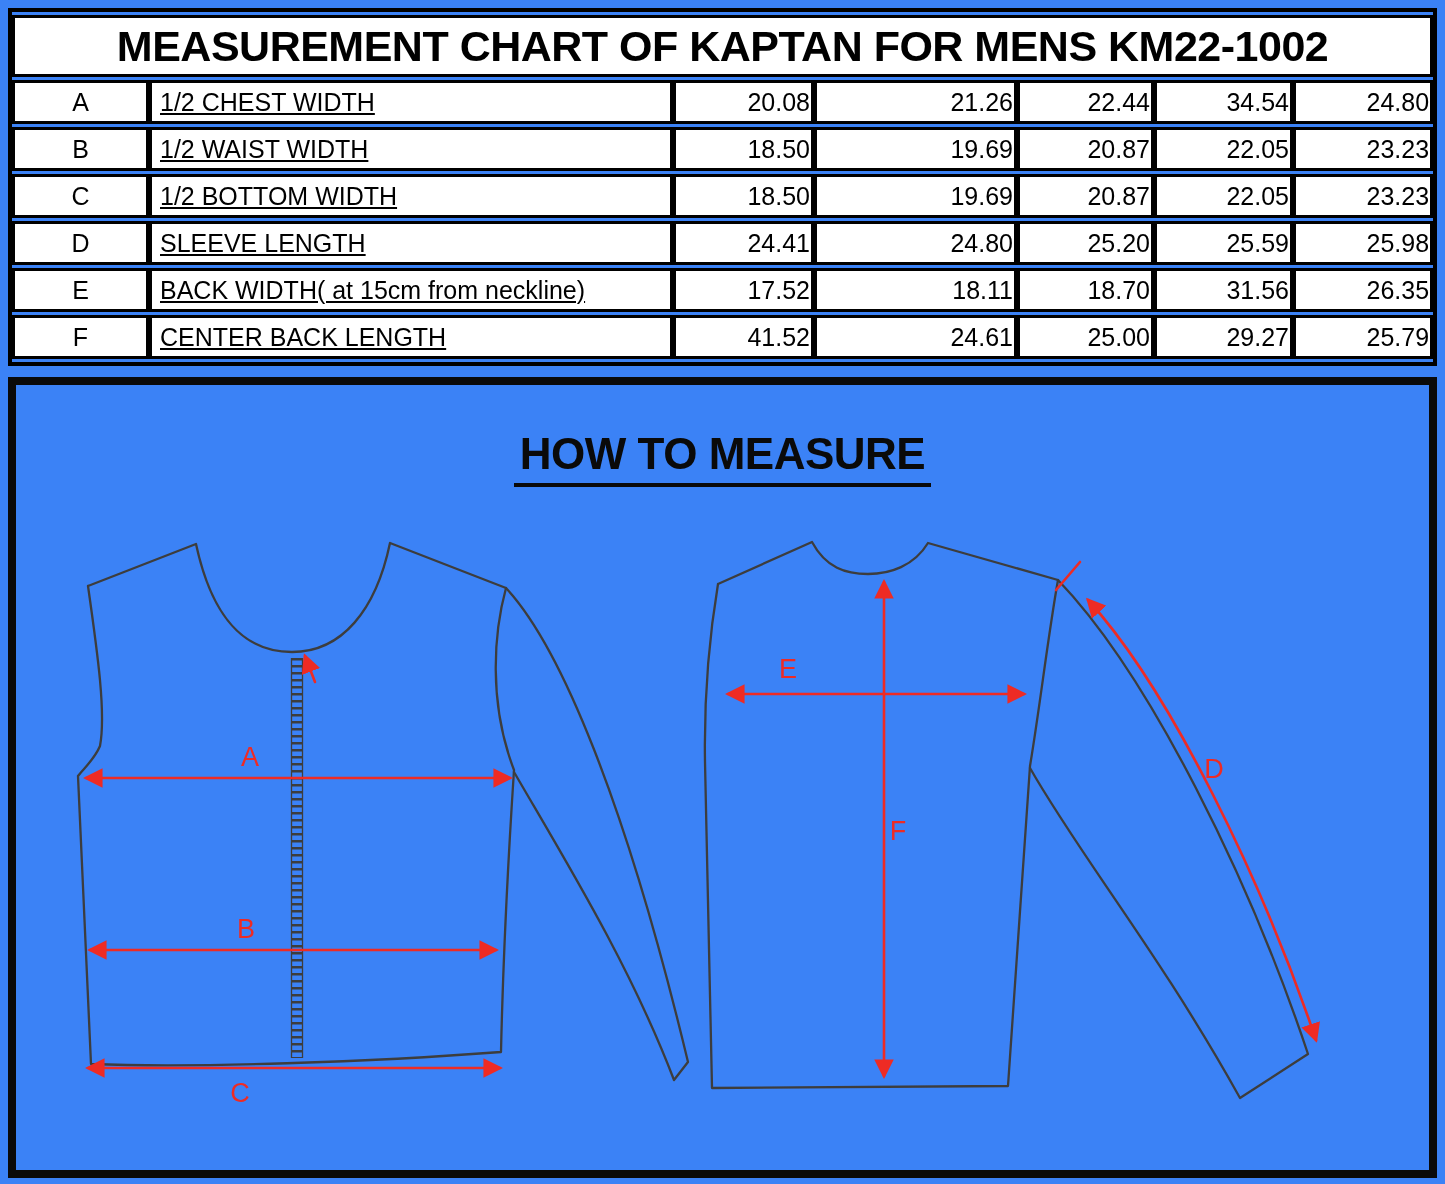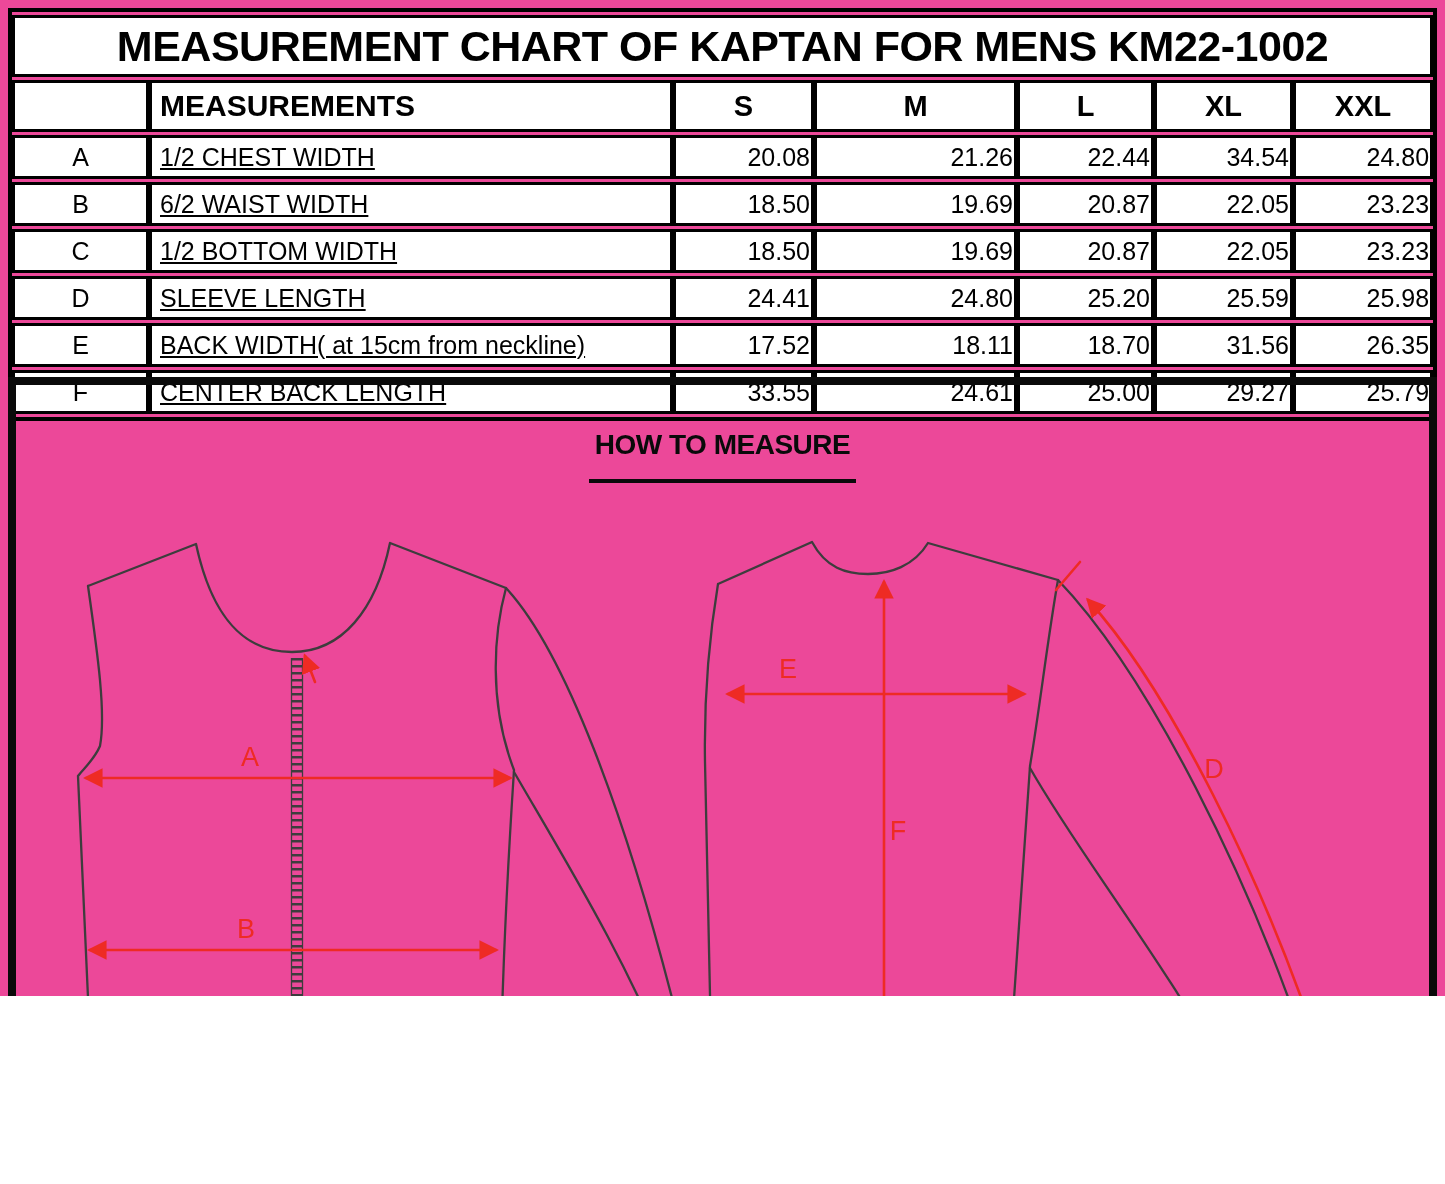--- a/index.html
+++ b/index.html
@@ -1,38 +1,38 @@
 <!DOCTYPE html>
 <html><head>
 <meta charset="utf-8">
 <style>
   html,body{margin:0;padding:0;background:#ffffff;}
   body{font-family:"Liberation Sans", sans-serif; -webkit-font-smoothing:antialiased;}
-  .page{position:relative;width:1445px;height:996px;background:#ec4899;overflow:hidden;}
+  .page{position:relative;width:1445px;height:1184px;background:#3b82f6;overflow:hidden;}
 
   
   .table-wrap{position:absolute;left:8px;top:8px;width:1421px;border:4px solid #000;}
   table.chart{width:100%;border-collapse:separate;border-spacing:0 3px;table-layout:fixed;}
   table.chart td,table.chart th{border:3px solid #000;background:#fff;overflow:hidden;white-space:nowrap;}
   tr.title-row td{border:3px solid #000;height:54px;text-align:center;
     font-size:43px;font-weight:700;letter-spacing:-0.5px;}
   tr.head-row th{height:44px;font-weight:700;}
   th.meas-head{text-align:left;padding-left:8px;font-size:30px;}
   th.size-head{text-align:center;font-size:29px;}
   th.corner{border:3px solid #000;}
   tr.data-row td{height:36px;font-size:25px;}
   td.letter{text-align:center;font-size:23px;font-weight:400;}
   td.mname{text-align:left;padding-left:8px;font-size:25px;font-weight:400;text-decoration:underline;}
   td.val{text-align:right;font-size:26px;font-weight:400;}
 
   
   .lower{position:absolute;left:8px;top:377px;width:1413px;height:785px;border:8px solid #0a0a0a;}
   .htm-head{margin-top:44px;text-align:center;}
-  .htm-head span{display:inline-block;font-size:28px;font-weight:700;color:#0a0a0a;
-    border-bottom:4px solid #0a0a0a;padding:0 6px 18px 6px;letter-spacing:-0.5px;}
+  .htm-head span{display:inline-block;font-size:44px;font-weight:700;color:#0a0a0a;
+    border-bottom:4px solid #0a0a0a;padding:0 6px 4px 6px;letter-spacing:-0.5px;}
 
   svg.overlay{position:absolute;left:0;top:0;pointer-events:none;}
   .gline{fill:none;stroke:#3d3d3d;stroke-width:2.3;stroke-linejoin:round;stroke-linecap:round;}
   .rline{fill:none;stroke:#ee2b24;stroke-width:2.6;stroke-linecap:round;}
   .rlabel{fill:#ee2b24;font-size:27px;font-family:"Liberation Sans",sans-serif;}
 </style>
 </head>
 <body>
 
 <div class="page">
@@ -45,42 +45,33 @@
           <col style="width:141px">
         <col style="width:203px">
           <col style="width:137px">
           <col style="width:139px">
           <col style="width:140px">
       </colgroup>
       <tbody>
           <tr class="title-row">
         <td colspan="7">MEASUREMENT CHART OF KAPTAN FOR MENS KM22-1002</td>
       </tr>
-      <tr class="head-row">
-        <th class="corner"></th>
-        <th class="meas-head">MEASUREMENTS</th>
-        <th class="size-head">S</th>
-        <th class="size-head">M</th>
-        <th class="size-head">L</th>
-        <th class="size-head">XL</th>
-        <th class="size-head">XXL</th>
-      </tr>
 
       <tr class="data-row">
         <td class="letter">A</td>
         <td class="mname">1/2 CHEST WIDTH</td>
         <td class="val">20.08</td>
         <td class="val">21.26</td>
         <td class="val">22.44</td>
         <td class="val">34.54</td>
         <td class="val">24.80</td>
       </tr>
       <tr class="data-row">
         <td class="letter">B</td>
-        <td class="mname">6/2 WAIST WIDTH</td>
+        <td class="mname">1/2 WAIST WIDTH</td>
         <td class="val">18.50</td>
         <td class="val">19.69</td>
         <td class="val">20.87</td>
         <td class="val">22.05</td>
         <td class="val">23.23</td>
       </tr>
       <tr class="data-row">
         <td class="letter">C</td>
         <td class="mname">1/2 BOTTOM WIDTH</td>
         <td class="val">18.50</td>
@@ -103,21 +94,21 @@
         <td class="mname">BACK WIDTH( at 15cm from neckline)</td>
         <td class="val">17.52</td>
         <td class="val">18.11</td>
         <td class="val">18.70</td>
         <td class="val">31.56</td>
         <td class="val">26.35</td>
       </tr>
       <tr class="data-row">
         <td class="letter">F</td>
         <td class="mname">CENTER BACK LENGTH</td>
-        <td class="val">33.55</td>
+        <td class="val">41.52</td>
         <td class="val">24.61</td>
         <td class="val">25.00</td>
         <td class="val">29.27</td>
         <td class="val">25.79</td>
       </tr>
     </tbody>
       </table>
   </div>
 
   <div class="lower">

